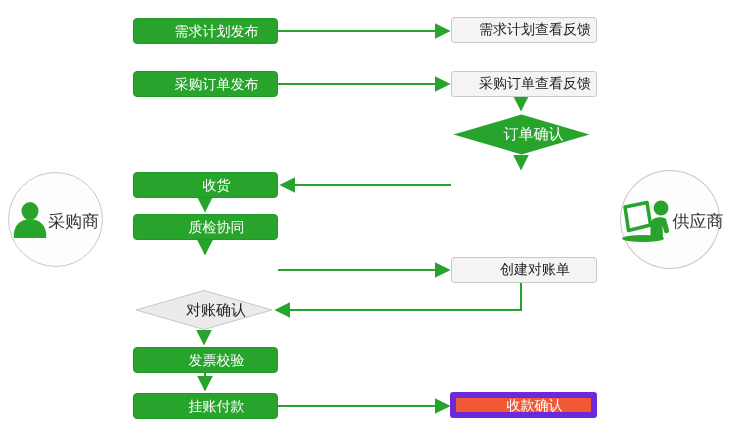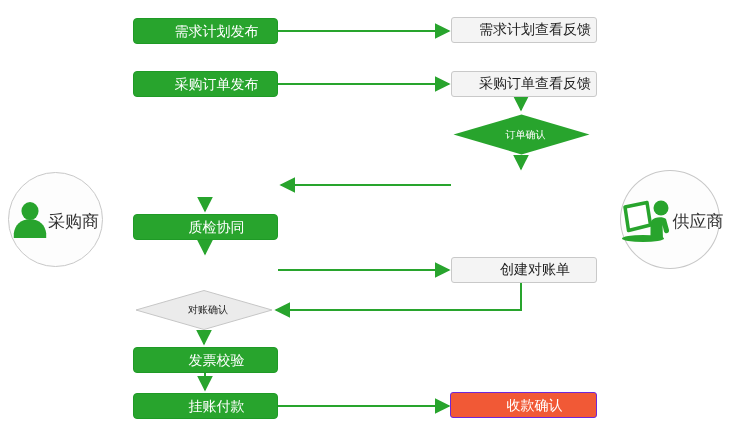--- a/index.html
+++ b/index.html
@@ -14,27 +14,27 @@
   .green{
     width:145px;height:26px;left:133px;
     background:#28a42d;color:#ffffff;border:1px solid #1f9a26;border-radius:4px;
   }
   .white{
     width:146px;height:26px;left:451px;
     background:#f4f4f4;color:#222222;border:1px solid #c9c9c9;border-radius:3px;font-family:Liberation Mono, monospace;
   }
   .red{
     width:147px;height:26px;left:450px;
-    background:#f15936;color:#ffffff;border:1px solid #6d28d9;border-radius:3px;
+    background:#f15936;color:#ffffff;border:6px solid #6d28d9;border-radius:3px;
   }
   .diamond{position:absolute;}
   .diamond svg{position:absolute;left:0;top:0;display:block;}
   .dlabel{
-    position:absolute;left:4px;top:0;width:100%;height:100%;
-    display:flex;align-items:center;justify-content:center;font-size:10px;white-space:nowrap;font-family:Liberation Serif, serif;
+    position:absolute;left:12px;top:0;width:100%;height:100%;
+    display:flex;align-items:center;justify-content:center;font-size:15px;white-space:nowrap;font-family:Liberation Serif, serif;
   }
   .dlabel.lt-white{color:#ffffff;}
   .dlabel.lt-dark{color:#222222;}
   .actor{
     position:absolute;box-sizing:border-box;border-radius:50%;
     background:#fdfdfd;border:1px solid #c8c8c8;
     display:flex;flex-direction:row;align-items:center;justify-content:center;
   }
   .actor-icon{display:block;line-height:0;margin-top:2px;}
   .actor-label{display:block;font-size:17px;color:#333333;margin-top:3px;white-space:nowrap;}
@@ -62,20 +62,21 @@
       <path d="M278,270 H449" marker-end="url(#arw)"></path>
       <path d="M521,283 V310 H276" marker-end="url(#arw)"></path>
       <path d="M204,330 V344" marker-end="url(#arw)"></path>
       <path d="M205,372 V390" marker-end="url(#arw)"></path>
       <path d="M278,406 H449" marker-end="url(#arw)"></path>
     </g>
   </svg>
 
   <div class="node green" style="top:18px">需求计划发布</div>
   <div class="node green" style="top:71px">采购订单发布</div>
+  <div class="node green" style="top:172px">收货</div>
   <div class="node green" style="top:214px">质检协同</div>
   <div class="node green" style="top:347px">发票校验</div>
   <div class="node green" style="top:393px">挂账付款</div>
 
   <div class="node white" style="top:17px">需求计划查看反馈</div>
   <div class="node white" style="top:71px">采购订单查看反馈</div>
   <div class="node white" style="top:257px">创建对账单</div>
   <div class="node red" style="top:392px">收款确认</div>
 
   <div class="diamond" style="left:453px;top:114px;width:137px;height:41px">

